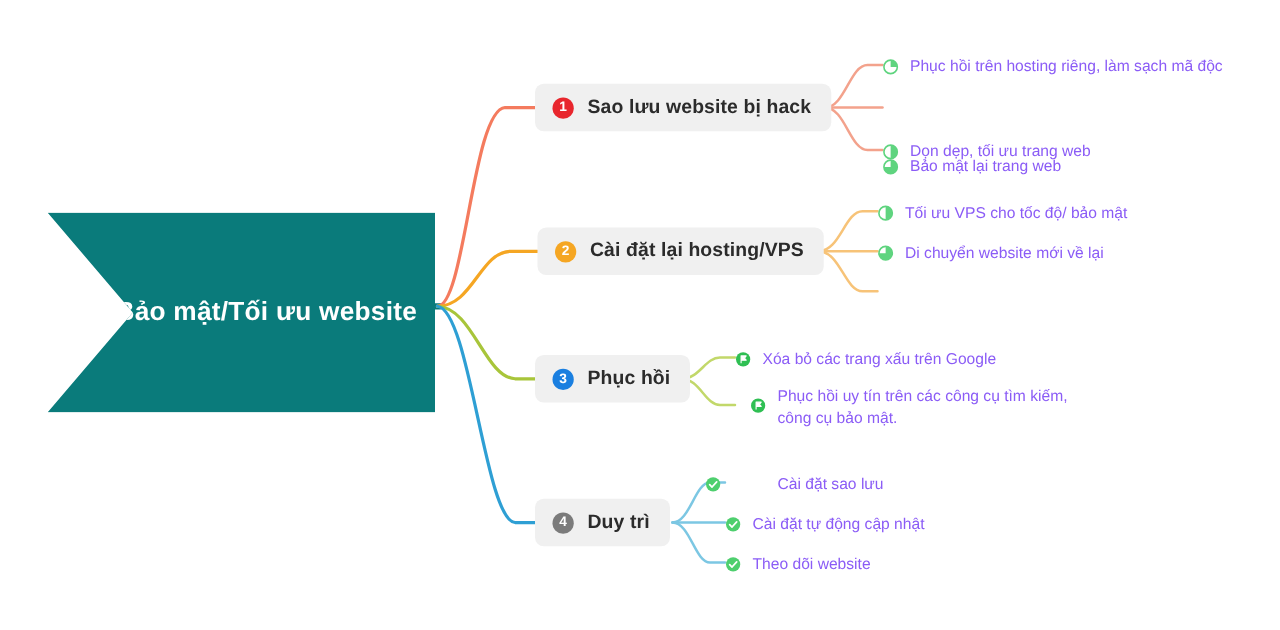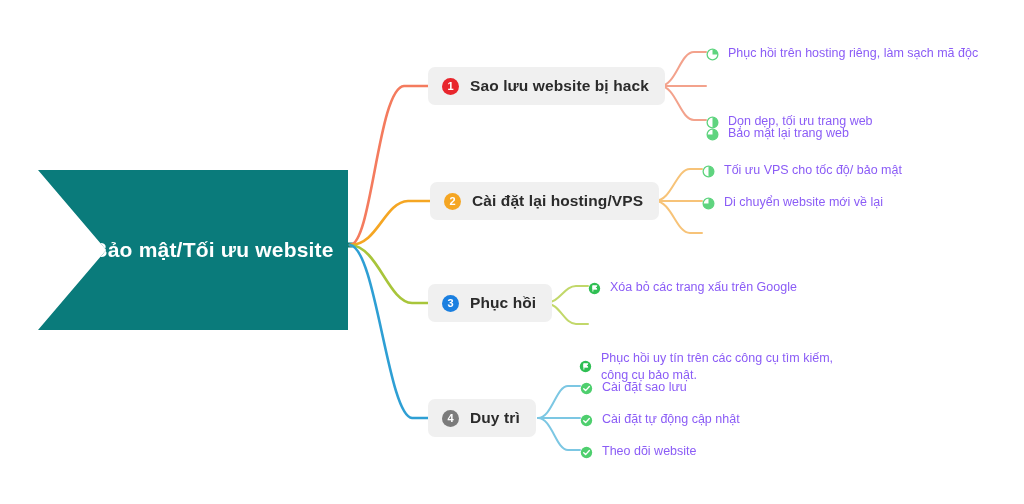--- a/index.html
+++ b/index.html
@@ -208,37 +208,37 @@
   <div class="leaf" style="left:588px; top:279px;">
     <span class="leaf-icon">
       <svg viewBox="0 0 16 16" width="13" height="13">
         <circle cx="8" cy="8" r="7" fill="#2fbf53"></circle>
         <path d="M6 4.2 L6 11.8 M6 4.6 L11 4.6 L9.4 6.7 L11 8.8 L6 8.8 Z" fill="#ffffff" stroke="#ffffff" stroke-width="1.1" stroke-linejoin="round"></path>
       </svg>
     </span>
     <span class="leaf-label">Xóa bỏ các trang xấu trên Google</span>
   </div>
 
-  <div class="leaf" style="left:579px; top:309px;margin-top:41px;">
+  <div class="leaf" style="left:600px; top:309px;">
     <span class="leaf-icon" style="margin-top:9px;">
       <svg viewBox="0 0 16 16" width="13" height="13">
         <circle cx="8" cy="8" r="7" fill="#2fbf53"></circle>
         <path d="M6 4.2 L6 11.8 M6 4.6 L11 4.6 L9.4 6.7 L11 8.8 L6 8.8 Z" fill="#ffffff" stroke="#ffffff" stroke-width="1.1" stroke-linejoin="round"></path>
       </svg>
     </span>
     <span class="leaf-label">Phục hồi uy tín trên các công cụ tìm kiếm,
 công cụ bảo mật.</span>
   </div>
 
   <div class="branch" style="left:428px; top:399px;">
     <span class="branch-badge" style="background:#7b7b7b;">4</span>
     <span class="branch-label">Duy trì</span>
   </div>
 
-  <div class="leaf" style="left:580px; top:379px;">
+  <div class="leaf" style="left:564px; top:379px;gap:36px;">
     <span class="leaf-icon">
       <svg viewBox="0 0 16 16" width="13" height="13">
         <circle cx="8" cy="8" r="7" fill="#4ecf6e"></circle>
         <path d="M4.6 8.3 L6.9 10.6 L11.5 5.6" fill="none" stroke="#ffffff" stroke-width="1.7" stroke-linecap="round" stroke-linejoin="round"></path>
       </svg>
     </span>
     <span class="leaf-label">Cài đặt sao lưu</span>
   </div>
 
   <div class="leaf" style="left:580px; top:411px;">

